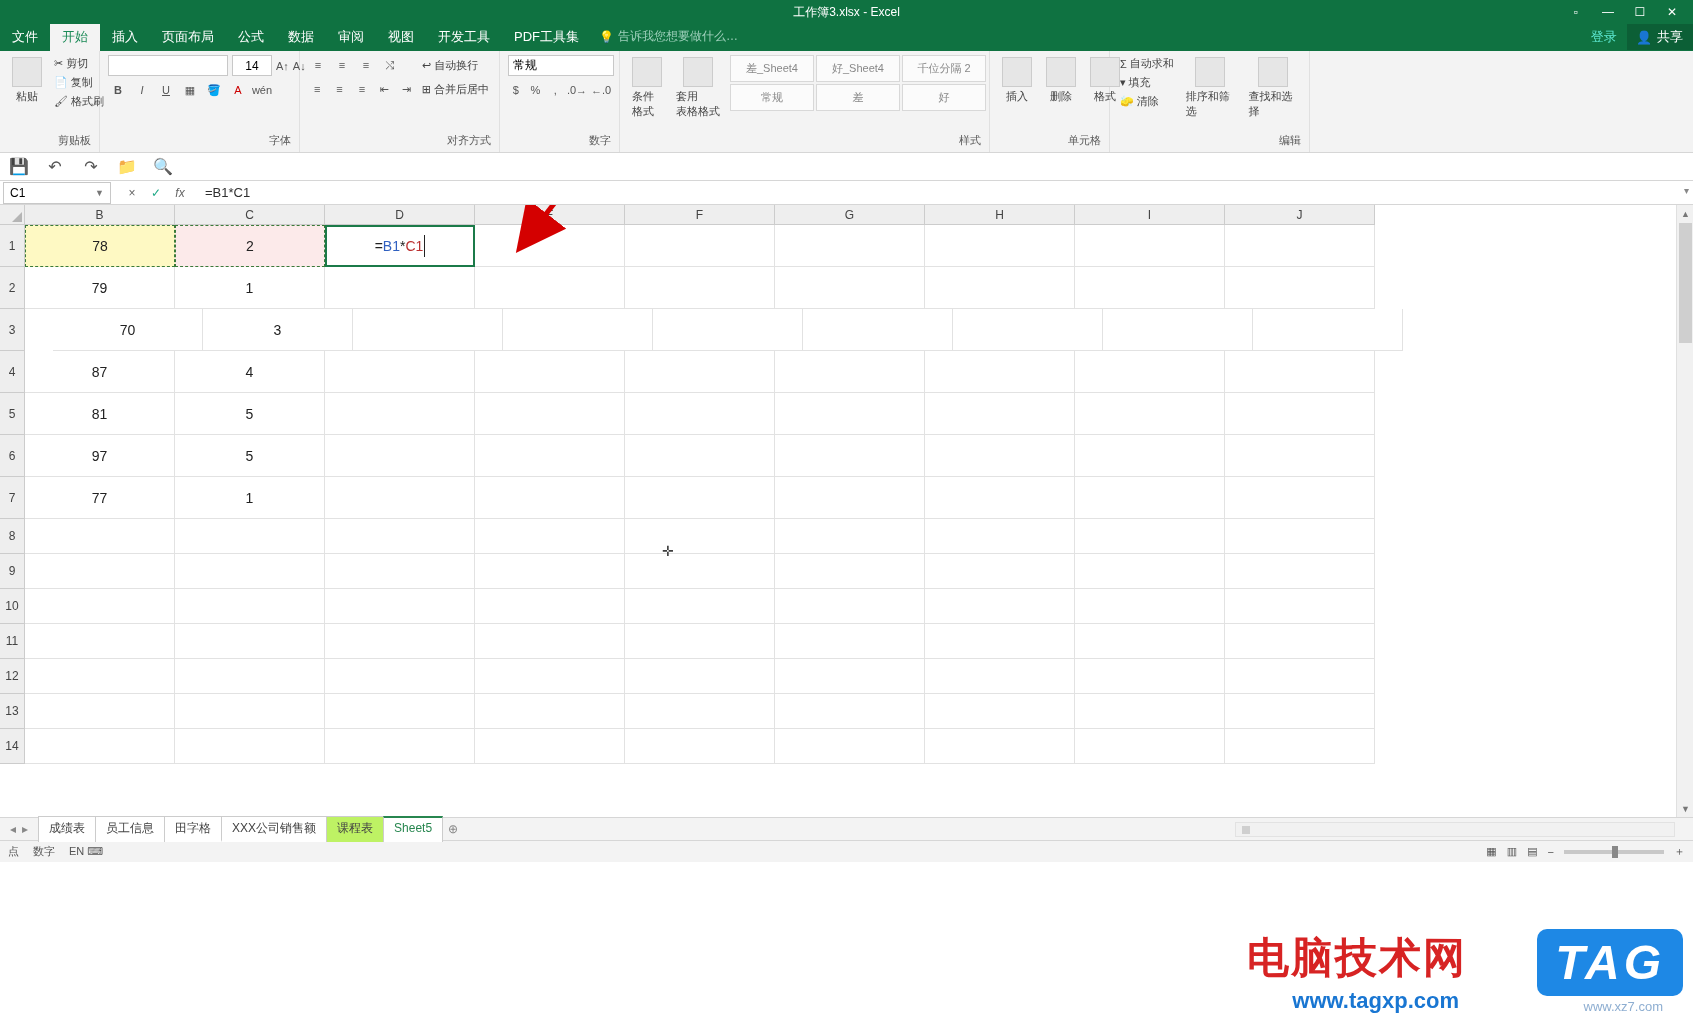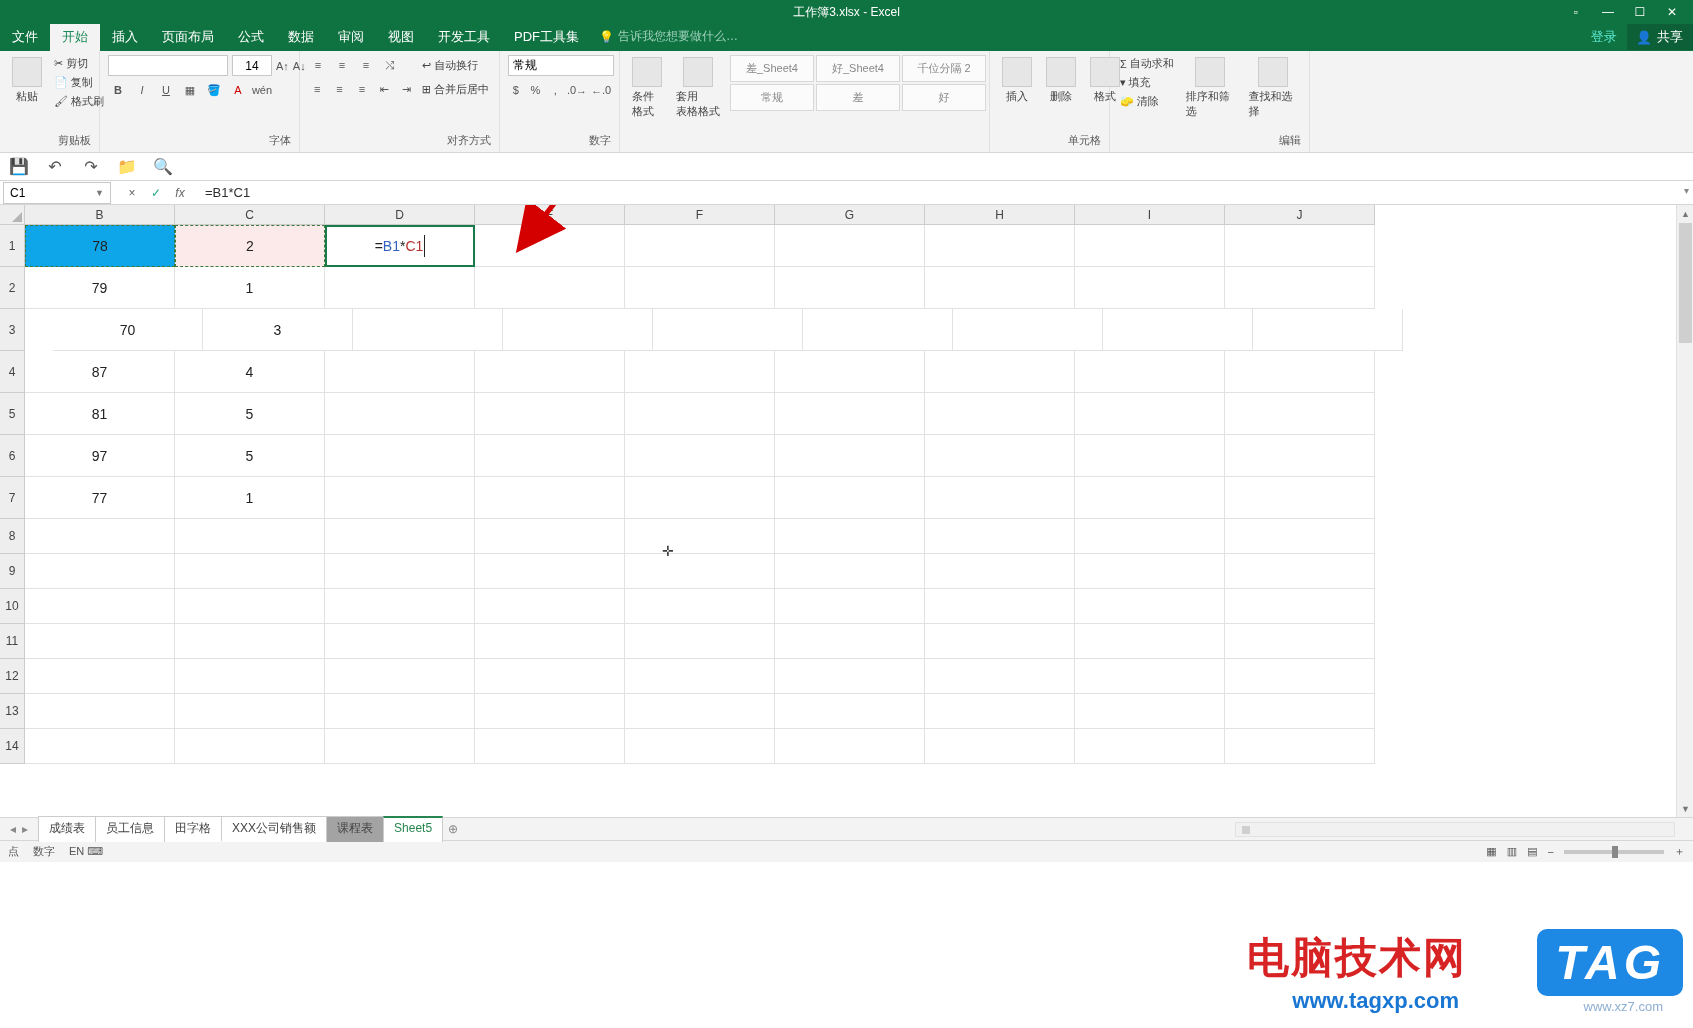--- a/index.html
+++ b/index.html
@@ -51,41 +51,41 @@
 .sel-all { position:absolute; left:0; top:0; width:25px; height:20px; background:#eee; border-right:1px solid #ccc; border-bottom:1px solid #ccc; }
 .sel-all::after { content:""; position:absolute; right:2px; bottom:2px; border:5px solid transparent; border-right-color:#b5b5b5; border-bottom-color:#b5b5b5; }
 .col-headers { position:absolute; left:25px; top:0; height:20px; display:flex; }
 .ch { height:20px; background:#eee; border-right:1px solid #ccc; border-bottom:1px solid #ccc; font-size:12px; color:#444; display:flex; align-items:center; justify-content:center; }
 .row-headers { position:absolute; left:0; top:20px; width:25px; }
 .rh { width:25px; background:#eee; border-right:1px solid #ccc; border-bottom:1px solid #ccc; font-size:12px; color:#444; display:flex; align-items:center; justify-content:center; }
 .cells { position:absolute; left:25px; top:20px; }
 .row { display:flex; }
 .cell { border-right:1px solid #e2e2e2; border-bottom:1px solid #e2e2e2; font-size:14px; color:#222; display:flex; align-items:center; justify-content:center; }
 
-.sel-B1 { background:#0ea5e9; border:1px dashed #3a7a3a !important; }
+.sel-B1 { background:#fef9c3; border:1px dashed #3a7a3a !important; }
 .sel-C1 { background:#fceaea; border:1px dashed #3a7a3a !important; }
 .sel-D1 { border:2px solid #1b7a49 !important; }
 .sel-D1 .cursor { border-right:1px solid #222; height:60%; margin-left:1px; animation:blink 1s infinite; }
 @keyframes blink { 50% { opacity:0; } }
 .blue-token { color:#3060c0; }
 .red-token { color:#bb3030; }
 
 .arrow { position:absolute; pointer-events:none; }
 
 .cursor-plus { position:absolute; left:662px; top:338px; font-size:14px; color:#3c3c3c; pointer-events:none; }
 
 .scroll-v { position:absolute; right:0; top:0; width:17px; height:100%; background:#f1f1f1; border-left:1px solid #e0e0e0; }
 .scroll-v .thumb { position:absolute; top:18px; left:2px; width:13px; height:120px; background:#cfcfcf; }
 .scroll-v .arr { position:absolute; left:0; width:17px; height:17px; display:flex; align-items:center; justify-content:center; color:#777; font-size:9px; }
 
 .sheet-tabs { height:23px; background:#f3f3f3; border-top:1px solid #d6d6d6; display:flex; align-items:center; font-size:12px; position:relative; }
 .sheet-tabs .nav { display:flex; gap:6px; padding:0 10px; color:#888; }
 .sheet-tabs .tab { padding:3px 10px; border:1px solid #ccc; border-bottom:none; background:#fff; color:#444; margin-right:-1px; }
 .sheet-tabs .tab.active { background:#fff; border-bottom:2px solid #fff; }
-.sheet-tabs .tab.orange { background:#a3a3a3; }
+.sheet-tabs .tab.orange { background:#bef264; }
 .sheet-tabs .tab.sel { border-top:2px solid #27864f; background:#fff; color:#27864f; }
 .sheet-tabs .add { width:22px; text-align:center; color:#888; }
 .sheet-tabs .hscroll { position:absolute; right:18px; bottom:3px; width:440px; height:15px; background:#f1f1f1; border:1px solid #e2e2e2; }
 .sheet-tabs .hscroll .dot { position:absolute; left:6px; top:3px; width:8px; height:8px; background:#cfcfcf; }
 
 .status-bar { height:22px; background:#f3f3f3; border-top:1px solid #d6d6d6; display:flex; align-items:center; font-size:11px; color:#555; padding:0 8px; gap:14px; }
 .status-bar .right { margin-left:auto; display:flex; align-items:center; gap:10px; }
 
 .watermark1 { position:absolute; right:226px; bottom:42px; font-size:42px; font-weight:900; color:#d72323; letter-spacing:2px; text-shadow:0 2px 0 #fff; }
 .watermark-tag { position:absolute; right:10px; bottom:32px; background:#1e88e5; color:#fff; font-weight:900; font-size:48px; padding:6px 18px; border-radius:10px; letter-spacing:4px; font-style:italic; }
@@ -222,20 +222,21 @@
         </div>
       <div class="style-gallery" id="style-gallery">
           <div class="style-slot">差_Sheet4</div>
           <div class="style-slot">好_Sheet4</div>
           <div class="style-slot">千位分隔 2</div>
           <div class="style-slot">常规</div>
           <div class="style-slot">差</div>
           <div class="style-slot">好</div>
         </div>
     </div>
+    <div class="group-label">样式</div>
   </div>
 
   <div class="group" style="width:120px">
     <div class="group-body">
       <div class="btn-big">
           <div class="icon-big"></div>
           <span>插入</span>
         </div>
       <div class="btn-big">
           <div class="icon-big"></div>

